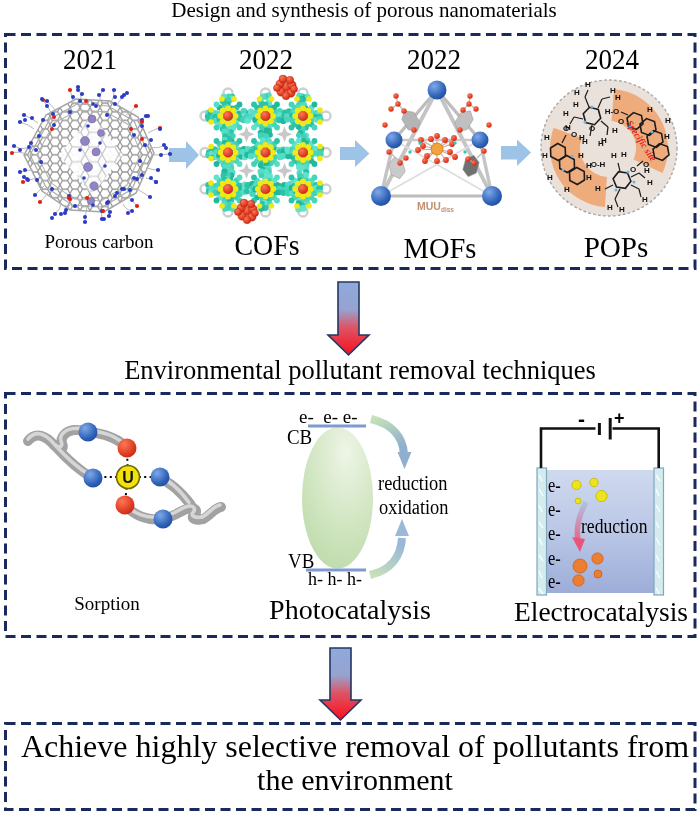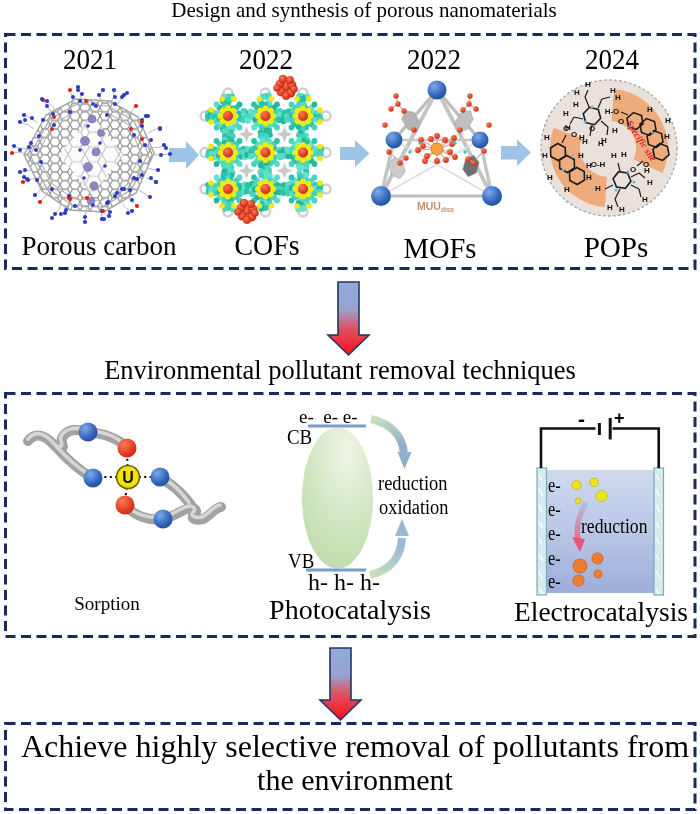--- a/index.html
+++ b/index.html
@@ -1225,35 +1225,35 @@
 <path d="M586,502 C579,515 576,529 578,540" fill="none" stroke="url(#redArr)" stroke-width="5.5"></path>
 <path d="M572,537 L585,539 L580,552 Z" fill="#e8557a"></path>
 </g>
 </svg>
 
 <div class="t c" style="left:364px;top:-1px;font-size:21px">Design and synthesis of porous nanomaterials</div>
 <div class="t" style="left:90px;top:43px;font-size:30px;transform:translateX(-50%) scaleX(0.9)">2021</div>
 <div class="t" style="left:266px;top:43px;font-size:30px;transform:translateX(-50%) scaleX(0.9)">2022</div>
 <div class="t" style="left:434px;top:43px;font-size:30px;transform:translateX(-50%) scaleX(0.9)">2022</div>
 <div class="t" style="left:612px;top:43px;font-size:30px;transform:translateX(-50%) scaleX(0.9)">2024</div>
-<div class="t c" style="left:99px;top:232px;font-size:27px">Porous carbon</div>
+<div class="t c" style="left:99px;top:232px;font-size:19px">Porous carbon</div>
 <div class="t" style="left:267px;top:229px;font-size:30px;transform:translateX(-50%) scaleX(0.93)">COFs</div>
 <div class="t" style="left:440px;top:232px;font-size:30px;transform:translateX(-50%) scaleX(0.95)">MOFs</div>
 <div class="t" style="left:616px;top:231px;font-size:30px;transform:translateX(-50%) scaleX(0.97)">POPs</div>
 
-<div class="t c" style="left:340px;top:357px;font-size:26.5px">Environmental pollutant removal techniques</div>
+<div class="t c" style="left:360px;top:357px;font-size:26.5px">Environmental pollutant removal techniques</div>
 
 <div class="t c" style="left:107px;top:594px;font-size:19px">Sorption</div>
 <div class="t c" style="left:350px;top:595px;font-size:28px">Photocatalysis</div>
 <div class="t c" style="left:601px;top:598px;font-size:27.5px">Electrocatalysis</div>
 
 <div class="t" style="left:299px;top:407px;font-size:19px">e-&nbsp; e- e-</div>
 <div class="t" style="left:287px;top:426px;font-size:21px;transform:scaleX(0.9);transform-origin:0 0">CB</div>
 <div class="t" style="left:288px;top:550px;font-size:21px;transform:scaleX(0.9);transform-origin:0 0">VB</div>
-<div class="t" style="left:308px;top:570px;font-size:24px">h- h- h-</div>
+<div class="t" style="left:308px;top:570px;font-size:18px">h- h- h-</div>
 <div class="t" style="left:378px;top:473px;font-size:20px;transform:scaleX(0.92);transform-origin:0 0">reduction</div>
 <div class="t" style="left:379px;top:497px;font-size:20px;transform:scaleX(0.92);transform-origin:0 0">oxidation</div>
 
 <div class="t" style="left:548px;top:475px;font-size:20px;transform:scaleX(0.82);transform-origin:0 0">e-</div>
 <div class="t" style="left:548px;top:499px;font-size:20px;transform:scaleX(0.82);transform-origin:0 0">e-</div>
 <div class="t" style="left:548px;top:523px;font-size:20px;transform:scaleX(0.82);transform-origin:0 0">e-</div>
 <div class="t" style="left:548px;top:548px;font-size:20px;transform:scaleX(0.82);transform-origin:0 0">e-</div>
 <div class="t" style="left:548px;top:571px;font-size:20px;transform:scaleX(0.82);transform-origin:0 0">e-</div>
 <div class="t" style="left:581px;top:516px;font-size:20px;transform:scaleX(0.88);transform-origin:0 0">reduction</div>
 <div class="t" style="left:578px;top:408px;font-size:21px;font-family:'Liberation Sans',sans-serif;font-weight:bold">-</div>

